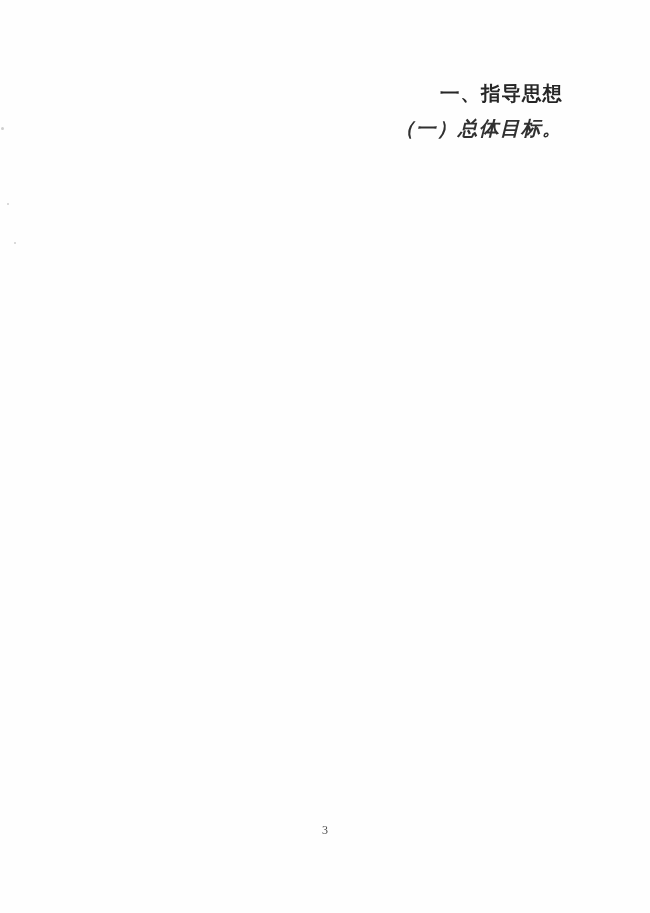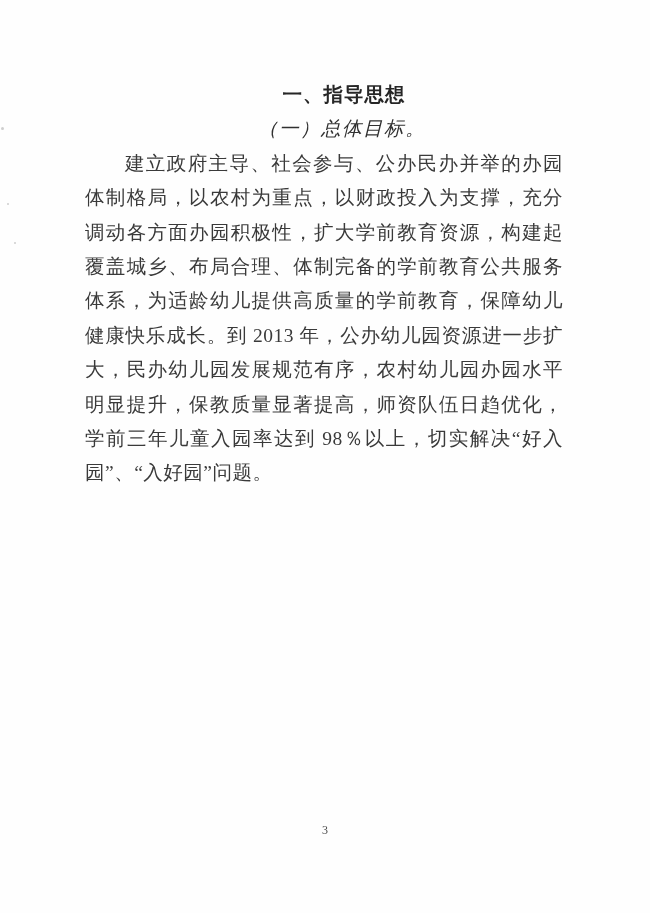--- a/index.html
+++ b/index.html
@@ -27,33 +27,33 @@
     color: #3a3a3a;
     font-size: 19.5px;
     line-height: 34.4px;
     text-align: justify;
     letter-spacing: 0.5px;
   }
   .textblock > div {
     margin: 0;
   }
   .sec-heading {
-    font-family: Liberation Serif, serif;
+    font-family: Liberation Mono, monospace;
     font-weight: bold;
     color: #262626;
     text-indent: 2.05em;
-    text-align: center;
+    text-align: right;
     letter-spacing: 1px;
   }
   .sec-subheading {
-    font-weight: normal;
+    font-weight: bold;
     font-style: italic;
     color: #303030;
     text-indent: 1.85em;
-    text-align: center;
+    text-align: right;
     letter-spacing: 1.5px;
   }
   .sec-paragraph {
     text-indent: 2.05em;
   }
   .page-number {
     position: absolute;
     left: 0;
     right: 0;
     top: 823px;
@@ -70,21 +70,20 @@
   }
 </style>
 </head>
 <body>
 
 <div class="page">
 
   <div class="textblock" id="doc-body">
       <div class="sec-heading">一、指导思想</div>
       <div class="sec-subheading">（一）总体目标。</div>
-      <div class="sec-paragraph">建立政府主导、社会参与、公办民办并举的办园体制格局，以农村为重点，以财政投入为支撑，充分调动各方面办园积极性，扩大学前教育资源，构建起覆盖城乡、布局合理、体制完备的学前教育公共服务体系，为适龄幼儿提供高质量的学前教育，保障幼儿健康快乐成长。到 2013 年，公办幼儿园资源进一步扩大，民办幼儿园发展规范有序，农村幼儿园办园水平明显提升，保教质量显著提高，师资队伍日趋优化，学前三年儿童入园率达到 98％以上，切实解决“好入园”、“入好园”问题。</div>
     </div>
 
   <div class="page-number">3</div>
 
   <div class="scan-speck" style="left:1px; top:127px; width:3px; height:3px;"></div>
   <div class="scan-speck" style="left:7px; top:203px; width:2px; height:2px;"></div>
   <div class="scan-speck" style="left:14px; top:242px; width:2px; height:2px;"></div>
 </div>
 
 </body></html>

